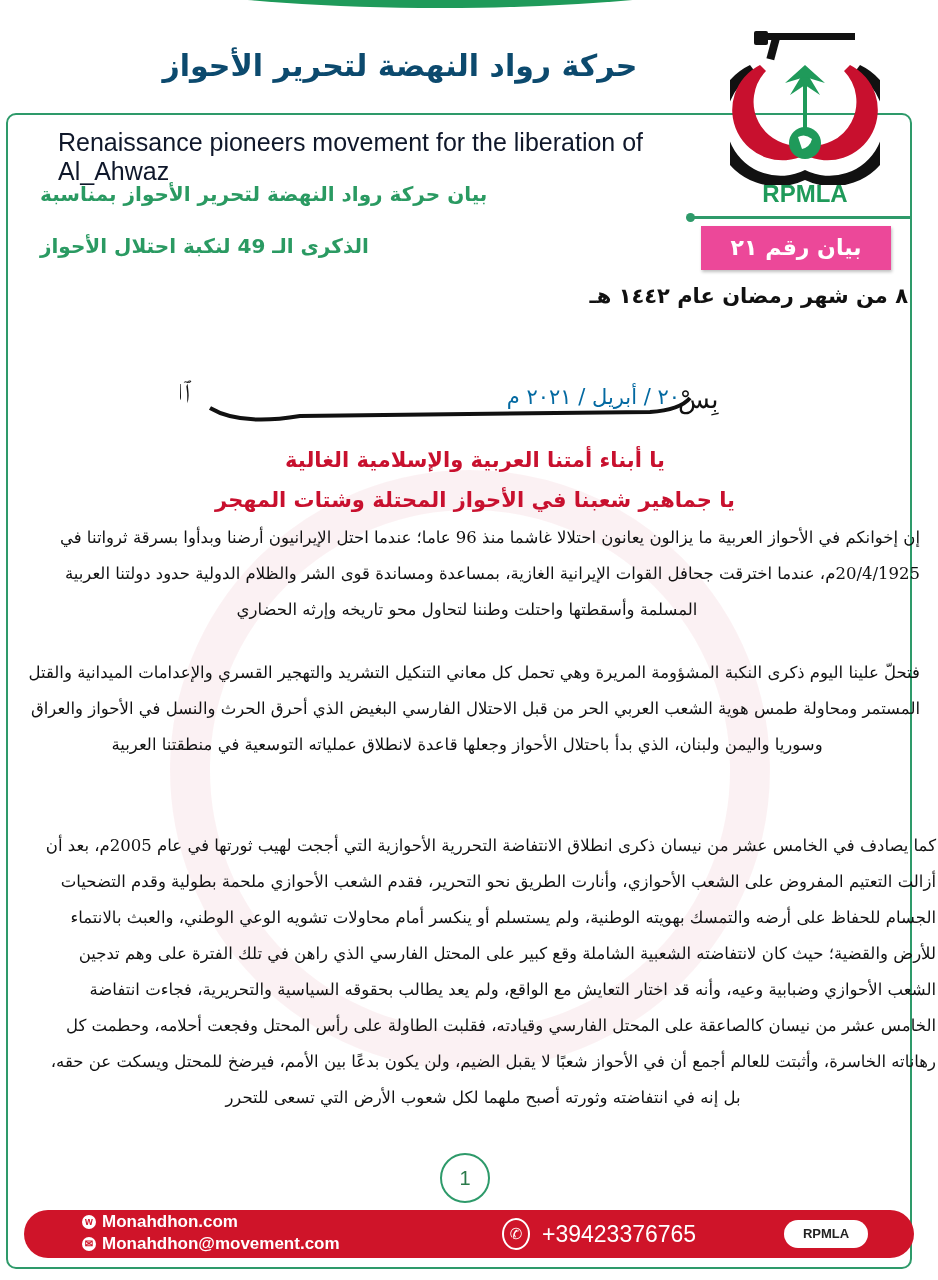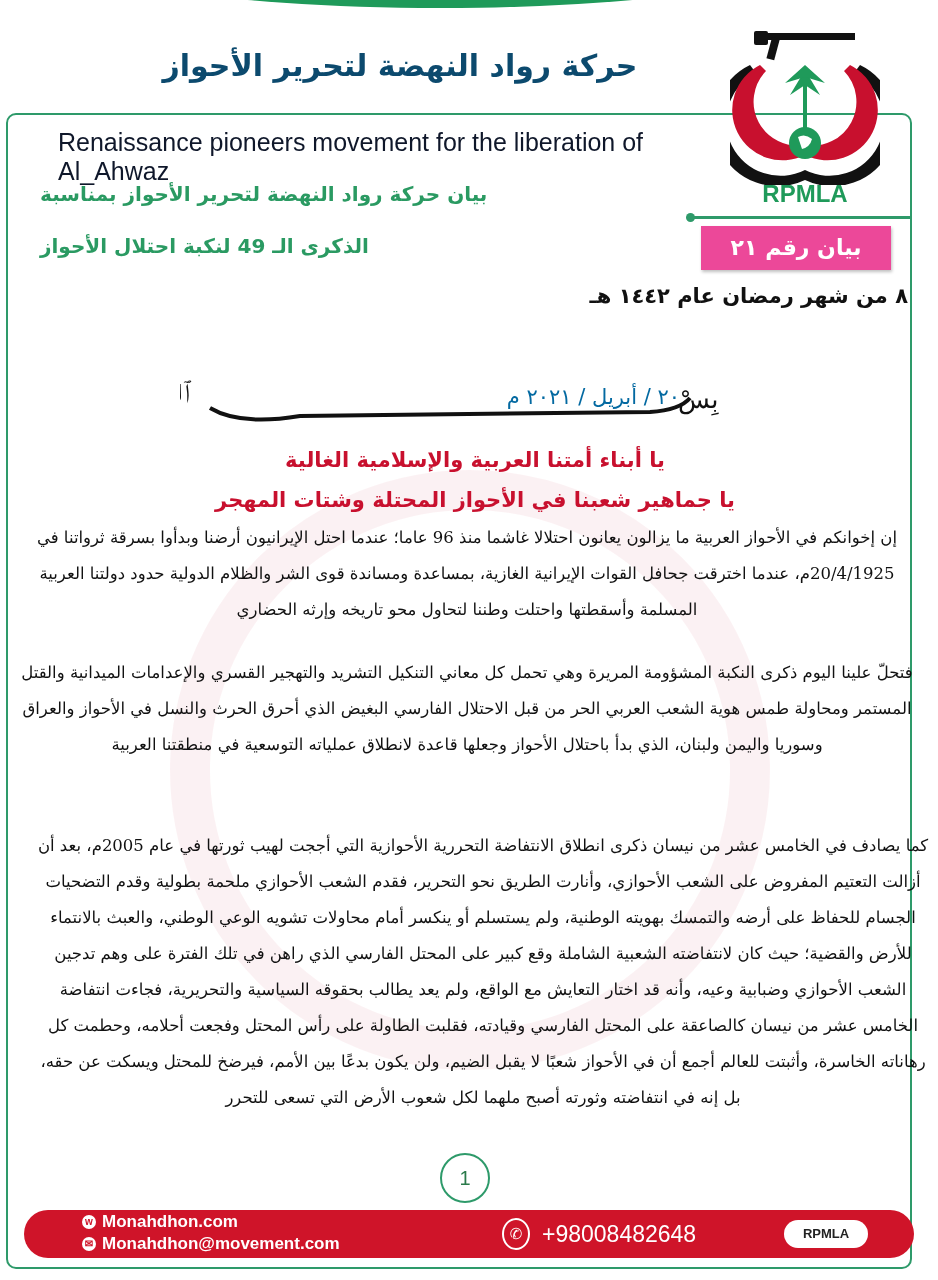--- a/index.html
+++ b/index.html
@@ -65,21 +65,21 @@
     .watermark {
       position: absolute; left: 170px; top: 420px; width: 600px; height: 700px;
       opacity: 0.05; pointer-events: none;
     }
     .appeal {
       position: absolute; left: 150px; top: 440px; width: 650px; direction: rtl;
       text-align: center; font-weight: bold; font-size: 21px; line-height: 40px; color: #c8102e;
     }
     .paragraph {
       position: absolute; left: 14px; width: 906px; direction: rtl;
-      text-align: center; font-family: "DejaVu Serif", serif; font-size: 16.5px;
+      font-family: "DejaVu Serif", serif; font-size: 16.5px;
       line-height: 36px; color: #111; text-align-last: center;
     }
     .p1 { top: 520px; }
     .p2 { top: 655px; }
     .p3 { top: 828px; margin-left: 16px; }
     .page-number {
       position: absolute; left: 440px; top: 1153px; width: 50px; height: 50px;
       border: 2px solid #2e9a6a; border-radius: 50%; box-sizing: border-box;
       text-align: center; line-height: 46px; font-size: 20px; color: #2a7a4a;
       font-family: "Liberation Sans", sans-serif; background: #fff;
@@ -179,16 +179,16 @@
       <span class="ico">w</span>
       <span>Monahdhon.com</span>
     </div>
     <div class="contact-row">
       <span class="ico">✉</span>
       <span>Monahdhon@movement.com</span>
     </div>
   </div>
   <div class="phone">
     <span class="phone-ico">✆</span>
-    <span>+98008482648</span>
+    <span>+39423376765</span>
   </div>
   <div class="tag">RPMLA</div>
 </div>
 
 </body></html>

